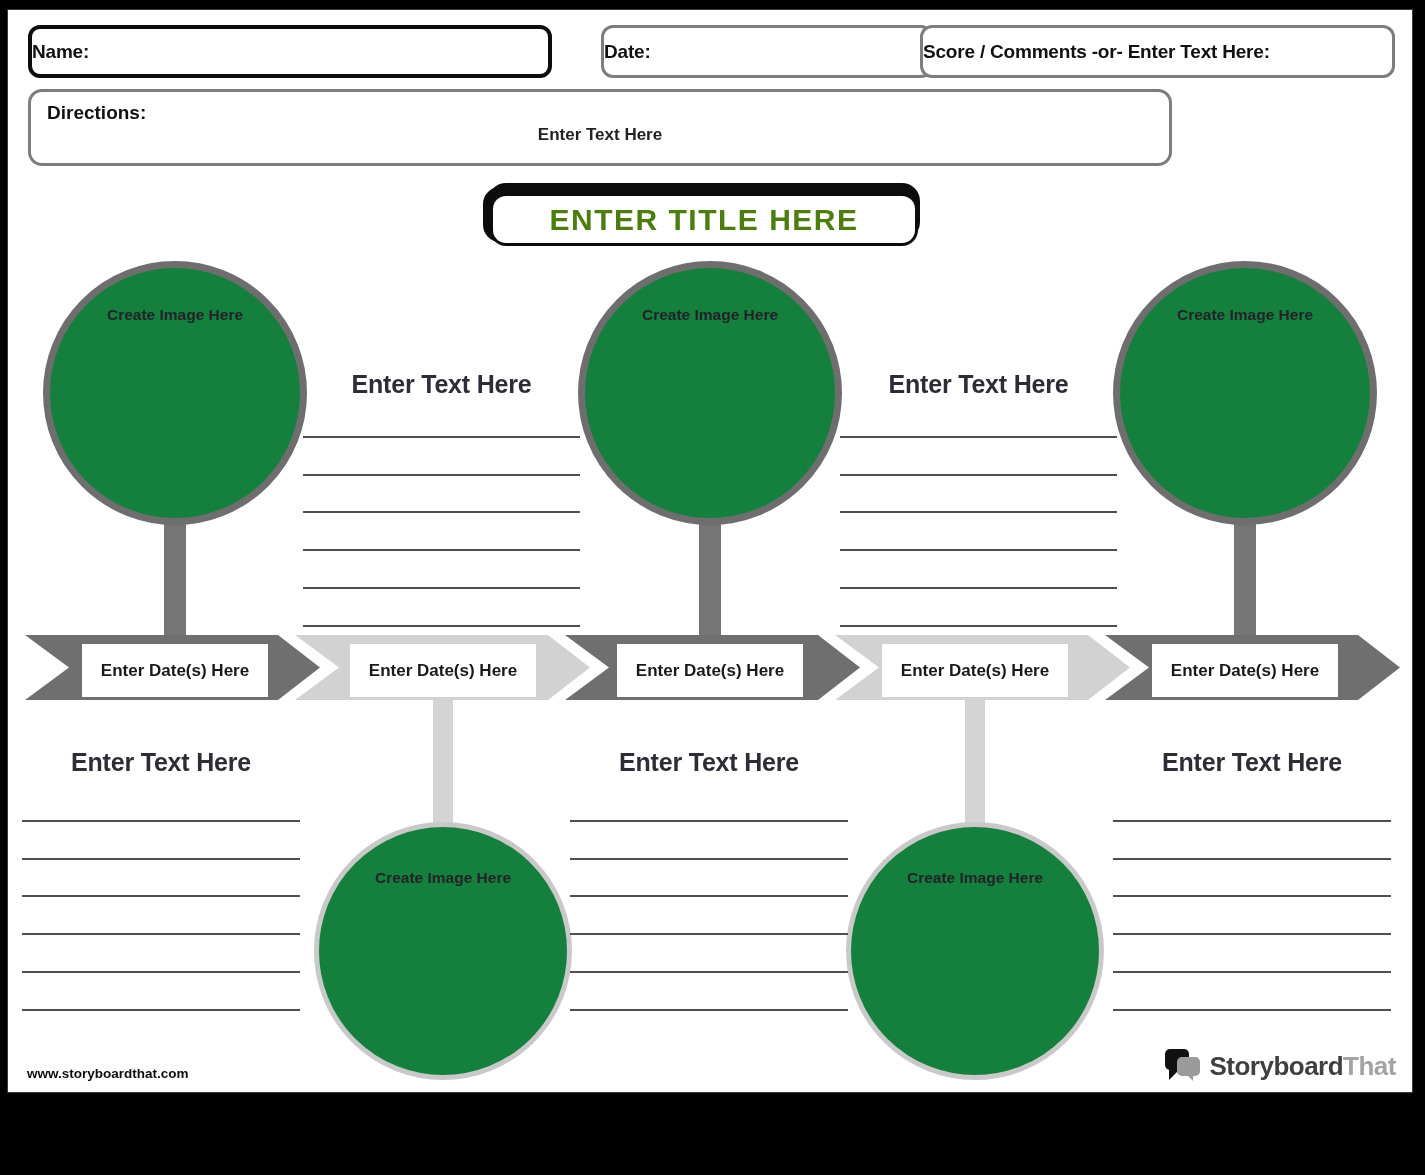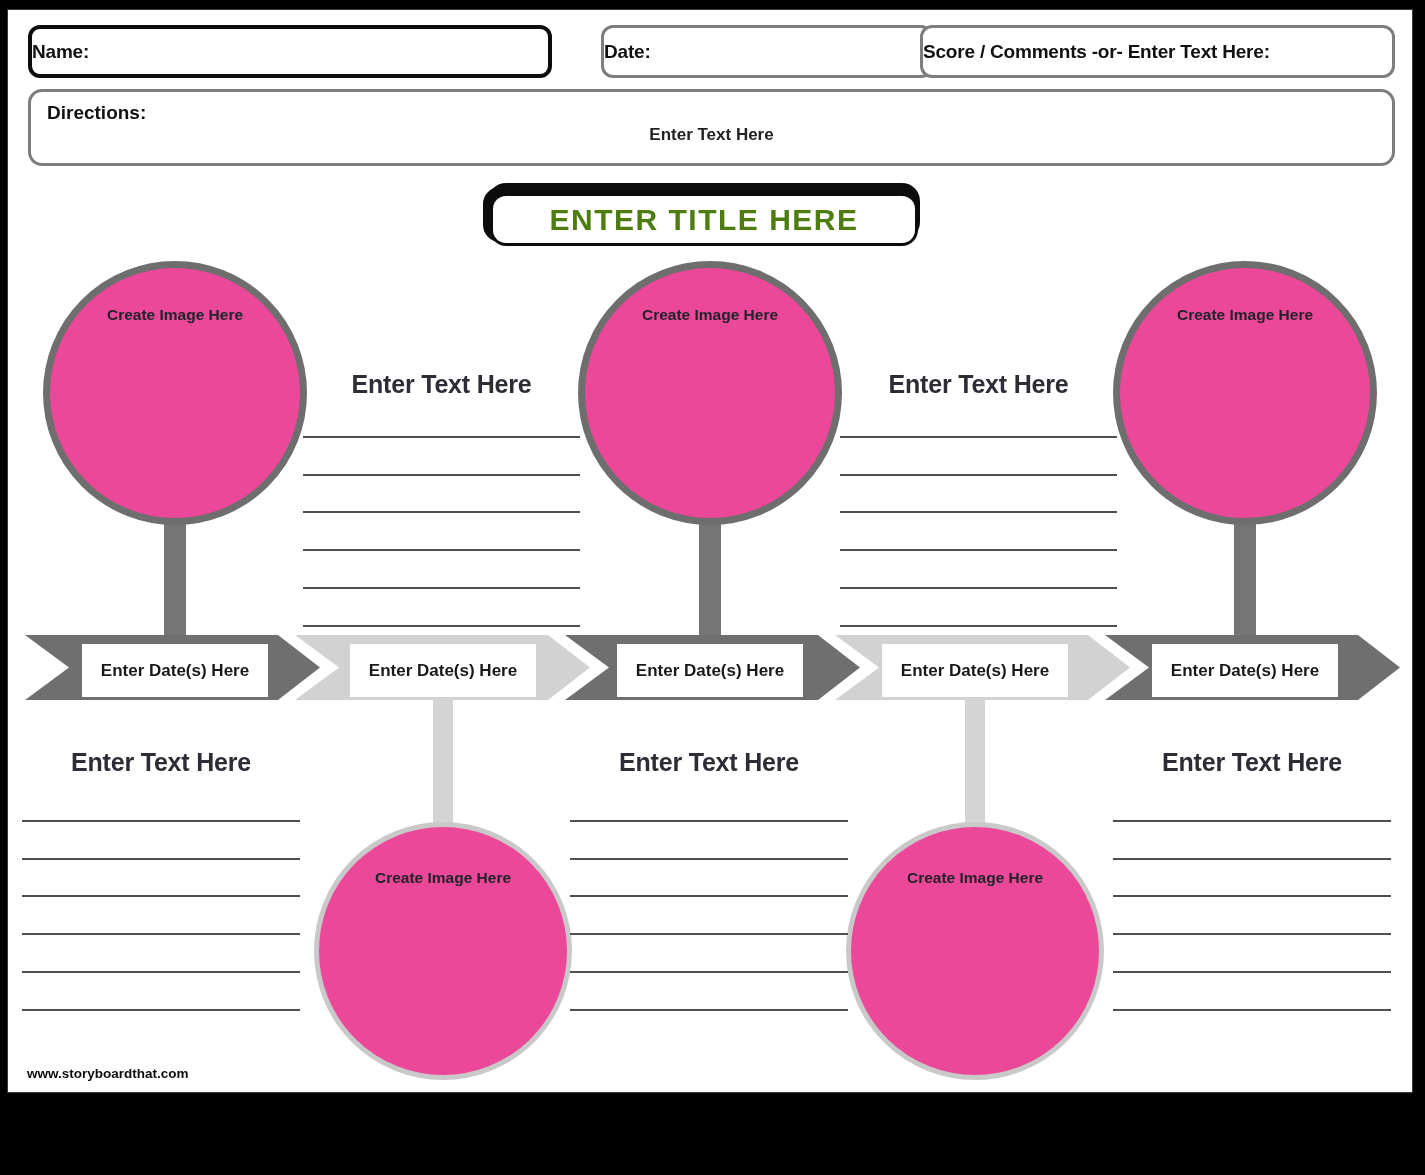--- a/index.html
+++ b/index.html
@@ -6,34 +6,34 @@
   .canvas{position:relative;width:1425px;height:1175px;background:#000;overflow:hidden;
           font-family:"Liberation Sans","DejaVu Sans",sans-serif;}
   .page{position:absolute;left:8px;top:10px;width:1404px;height:1082px;background:#fff;outline:1px solid #3a3a3a;}
 
   
   .hbox{position:absolute;box-sizing:border-box;background:#fff;border-radius:12px;display:flex;align-items:center;}
   .hlabel{font-weight:700;font-size:19px;color:#111;letter-spacing:-0.2px;}
   .name-box{left:20px;top:15px;width:524px;height:53px;border:4px solid #0d0d0d;}
   .date-box{left:565px;top:15px;width:332px;height:53px;border:3px solid #7d7d7d;margin-left:28px;}
   .score-box{left:912px;top:15px;width:475px;height:53px;border:3px solid #7d7d7d;}
-  .directions-box{position:absolute;box-sizing:border-box;left:20px;top:79px;width:1367px;height:77px;
+  .directions-box{position:absolute;box-sizing:border-box;left:20px;top:79px;width:1144px;height:77px;
                   border:3px solid #7d7d7d;border-radius:14px;background:#fff;}
   .directions-label{position:absolute;left:16px;top:10px;font-weight:700;font-size:19px;color:#111;}
   .directions-text{position:absolute;left:0;right:0;top:33px;text-align:center;font-weight:700;font-size:17px;color:#222;}
 
   
   .title-box{position:absolute;left:482px;top:183px;width:428px;height:53px;box-sizing:border-box;
              background:#fff;border:3px solid #0c0c0c;border-radius:16px;
              box-shadow:0 -8px 0 2px #0c0c0c,-6px -5px 0 1px #0c0c0c;
              display:flex;align-items:center;justify-content:center;}
   .title-text{font-weight:700;font-size:30px;letter-spacing:1.5px;color:#4d7c0f;}
 
   
-  .circle{position:absolute;box-sizing:border-box;border-radius:50%;background:#ec4899;text-align:center;}
+  .circle{position:absolute;box-sizing:border-box;border-radius:50%;background:#15803d;text-align:center;}
   .circle.top{width:264px;height:264px;border:7px solid #6e6e6e;}
   .circle.bottom{width:258px;height:258px;border:5px solid #c9c9c9;}
   .circle-label{display:block;margin-top:38px;font-weight:700;font-size:15.5px;color:#22222a;}
   .circle.bottom .circle-label{margin-top:42px;}
 
   
   .stem{position:absolute;}
   .stem.dark{background:#757575;width:22px;}
   .stem.light{background:#d4d4d4;width:20px;}
 
@@ -163,15 +163,24 @@
     <div class="lines" style="left:1105px;top:810px;width:278px;">
       <div class="wline"></div>
         <div class="wline"></div>
         <div class="wline"></div>
         <div class="wline"></div>
         <div class="wline"></div>
         <div class="wline"></div>
     </div>
 
     <div class="site-url">www.storyboardthat.com</div>
+    <div class="logo">
+      <svg width="40" height="36" viewBox="0 0 40 36">
+        <rect x="2" y="1" width="24" height="21" rx="5" fill="#111"></rect>
+        <polygon points="6,20 6,32 17,21" fill="#111"></polygon>
+        <rect x="14" y="9" width="23" height="19" rx="5" fill="#9b9b9b"></rect>
+        <polygon points="30,27 30,33 24,27" fill="#9b9b9b"></polygon>
+      </svg>
+      <span class="logo-text"><span class="primary">Storyboard</span><span class="secondary">That</span></span>
+    </div>
 
   </div>
 </div>
 
 </body></html>

